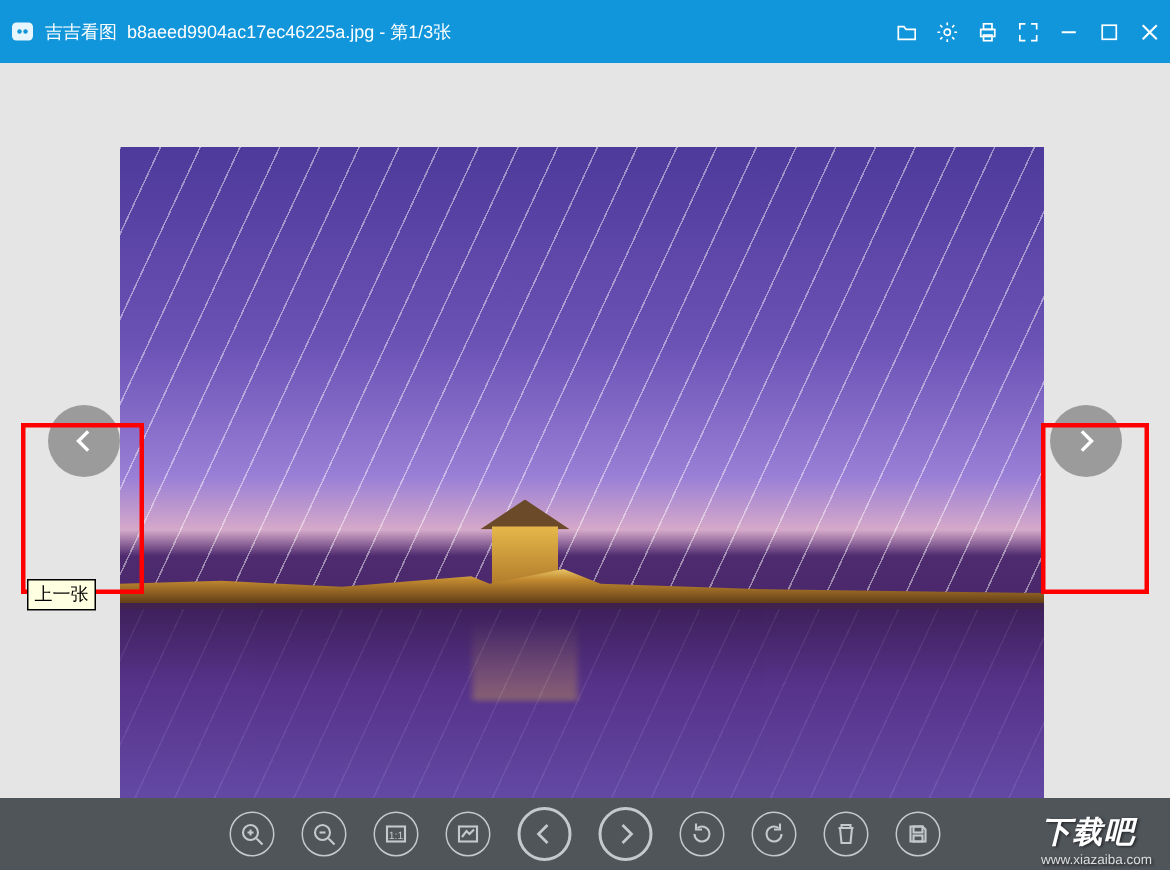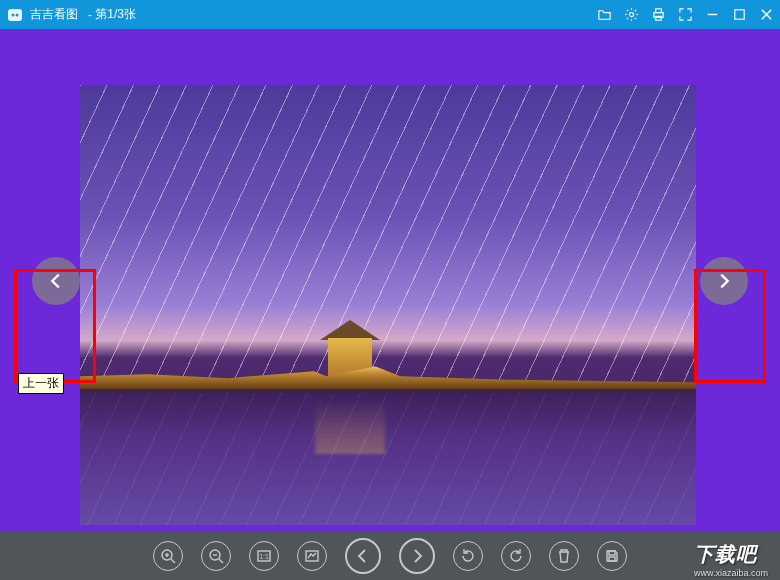--- a/index.html
+++ b/index.html
@@ -1,21 +1,21 @@
 <!DOCTYPE html>
 <html><head>
 <meta charset="utf-8">
 <style>
   * { margin: 0; padding: 0; box-sizing: border-box; }
   body { width: 780px; height: 580px; font-family: "Microsoft YaHei", sans-serif; position: relative; overflow: hidden; background: #fff; }
-  .titlebar { height: 29px; background: #1296db; color: #fff; display: flex; align-items: center; padding: 0 6px; font-size: 12px; }
+  .titlebar { height: 42px; background: #1296db; color: #fff; display: flex; align-items: center; padding: 0 6px; font-size: 12px; }
   .titlebar .logo { width: 18px; height: 18px; margin-right: 6px; display: inline-flex; align-items: center; justify-content: center; }
   .titlebar .controls { margin-left: auto; display: flex; gap: 12px; align-items: center; }
   .titlebar .controls span { cursor: pointer; display: inline-flex; align-items: center; }
-  .viewer { position: relative; height: 504px; background: #6d28d9; }
+  .viewer { position: relative; height: 504px; background: #e5e5e5; }
   .image-area {
     position: absolute; left: 80px; top: 56px; width: 616px; height: 440px;
     background:
       
       repeating-linear-gradient(115deg, rgba(255,255,255,0.45) 0px, rgba(255,255,255,0.45) 1px, transparent 1px, transparent 24px),
       
       linear-gradient(to bottom, #4d3a9a 0%, #6b52b5 30%, #9a7fd6 50%, #d5a9c9 58%, #4e2a6f 62%, #3a1e55 100%);
     overflow: hidden;
   }
   .building { position: absolute; left: 230px; top: 235px; width: 80px; height: 60px; }
@@ -54,20 +54,21 @@
 <div class="titlebar">
   <span class="logo">
     <svg width="16" height="16" viewBox="0 0 16 16">
         <rect x="1" y="2" width="14" height="12" rx="3" fill="#fff" opacity="0.9"></rect>
         <circle cx="6" cy="8" r="1.5" fill="#1296db"></circle>
         <circle cx="10" cy="8" r="1.5" fill="#1296db"></circle>
       </svg>
   </span>
   <span>吉吉看图</span>
   <span>&nbsp;&nbsp;</span>
+  <span>b8aeed9904ac17ec46225a.jpg</span>
   <span>&nbsp;-&nbsp;</span>
   <span>第1/3张</span>
   <div class="controls">
     <span>
         <svg width="15" height="15" viewBox="0 0 16 16" fill="none" stroke="#fff" stroke-width="1.2">
           <path d="M2 4h4l1.5 2H14v7H2z"></path>
         </svg>
       </span>
     <span>
         <svg width="15" height="15" viewBox="0 0 16 16" fill="none" stroke="#fff" stroke-width="1.2">

